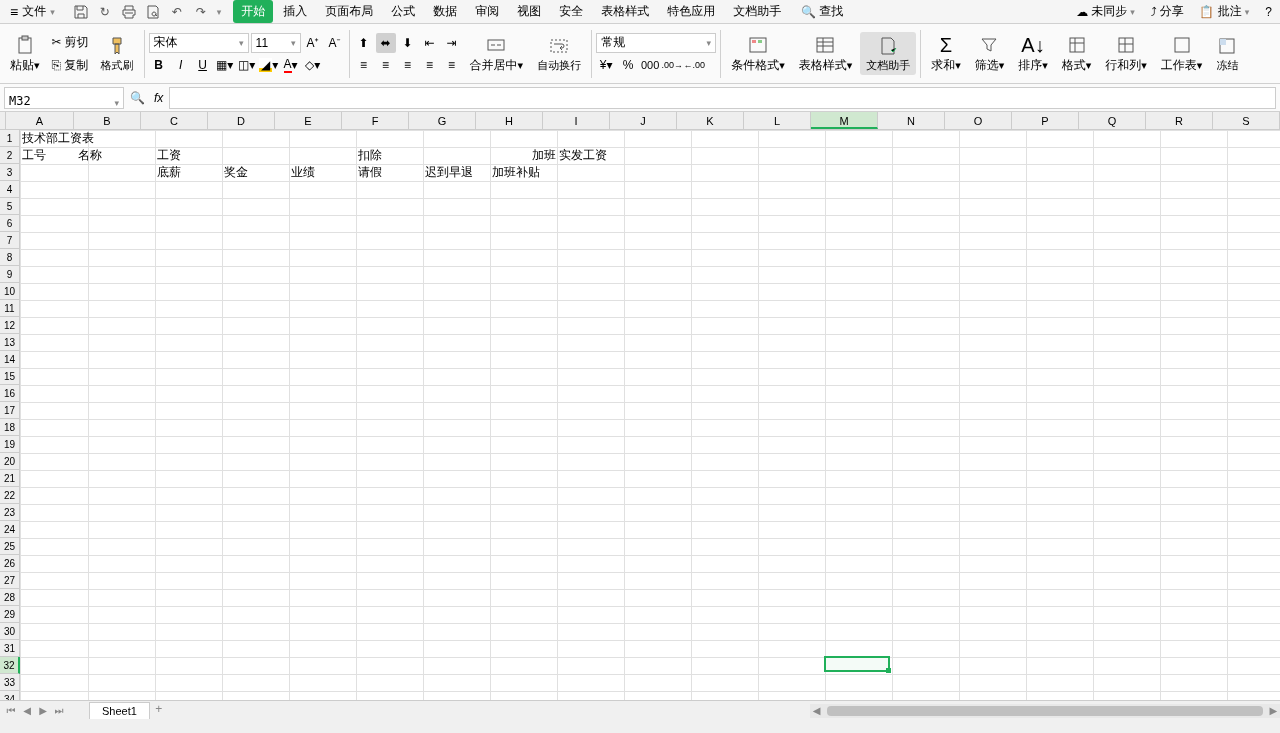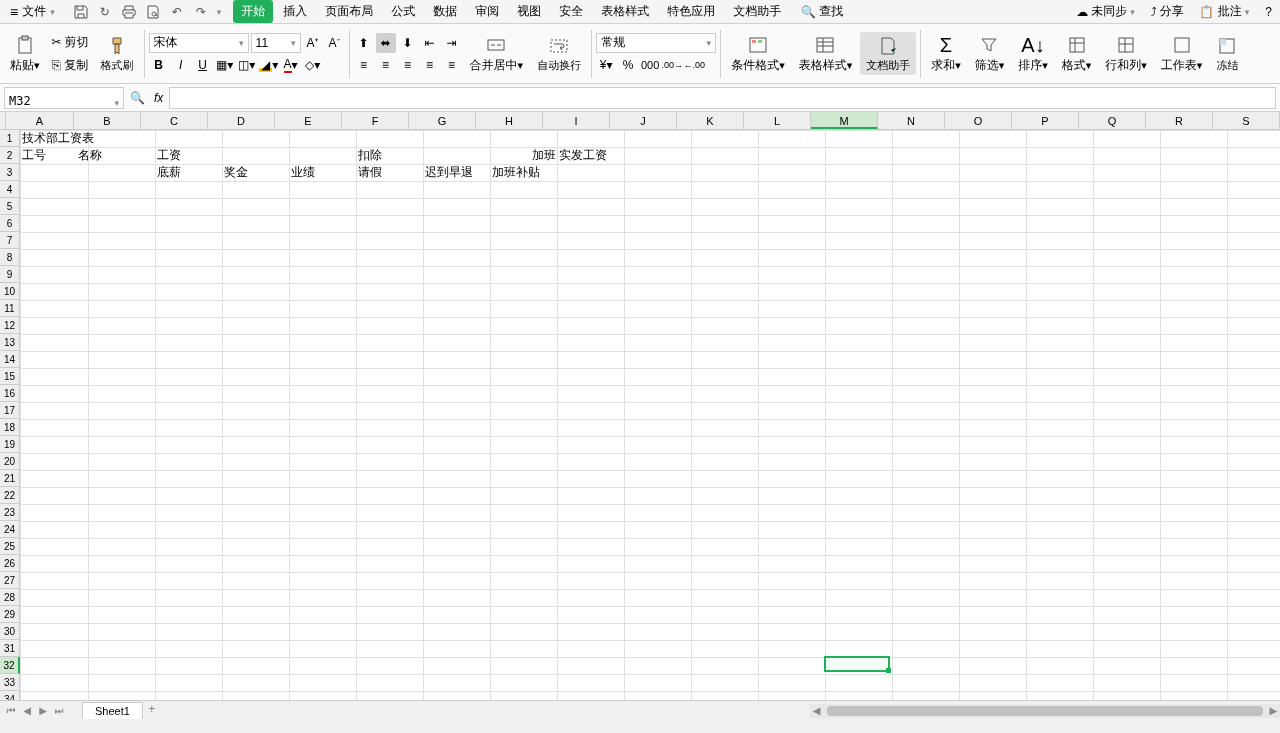--- a/index.html
+++ b/index.html
@@ -54,21 +54,21 @@
 .vline { position: absolute; top: 0; bottom: 0; width: 1px; background: #e0e0e0; }
 .hline { position: absolute; left: 0; right: 0; height: 1px; background: #e0e0e0; }
 .cell { position: absolute; height: 17px; line-height: 17px; padding: 0 2px; font-size: 12px; white-space: nowrap; overflow: visible; }
 .selection { position: absolute; border: 2px solid #20b05a; background: rgba(32,176,90,0.05); pointer-events: none; }
 .fill-handle { position: absolute; width: 5px; height: 5px; background: #20b05a; right: -3px; bottom: -3px; }
 
 
 .sheet-bar { height: 20px; background: #f0f0f0; border-top: 1px solid #ccc; display: flex; align-items: center; }
 .sheet-nav { display: flex; gap: 2px; padding: 0 4px; }
 .sheet-nav-btn { width: 14px; height: 14px; cursor: pointer; color: #888; display: flex; align-items: center; justify-content: center; font-size: 10px; }
-.sheet-tabs { display: flex; margin-left: 12px; }
+.sheet-tabs { display: flex; margin-left: 19px; }
 .sheet-tab { padding: 2px 12px; background: white; border: 1px solid #ccc; border-bottom: none; cursor: pointer; font-size: 11px; }
 .add-sheet { width: 18px; text-align: center; cursor: pointer; color: #888; }
 .hscroll { margin-left: auto; width: 470px; height: 14px; background: #e8e8e8; display: flex; align-items: center; }
 .hscroll-thumb { width: 460px; height: 10px; background: #c0c0c0; margin: 0 4px; border-radius: 4px; }
 
 svg { width: 16px; height: 16px; }
 .svg20 svg { width: 20px; height: 20px; }
 </style>
 </head>
 <body>

